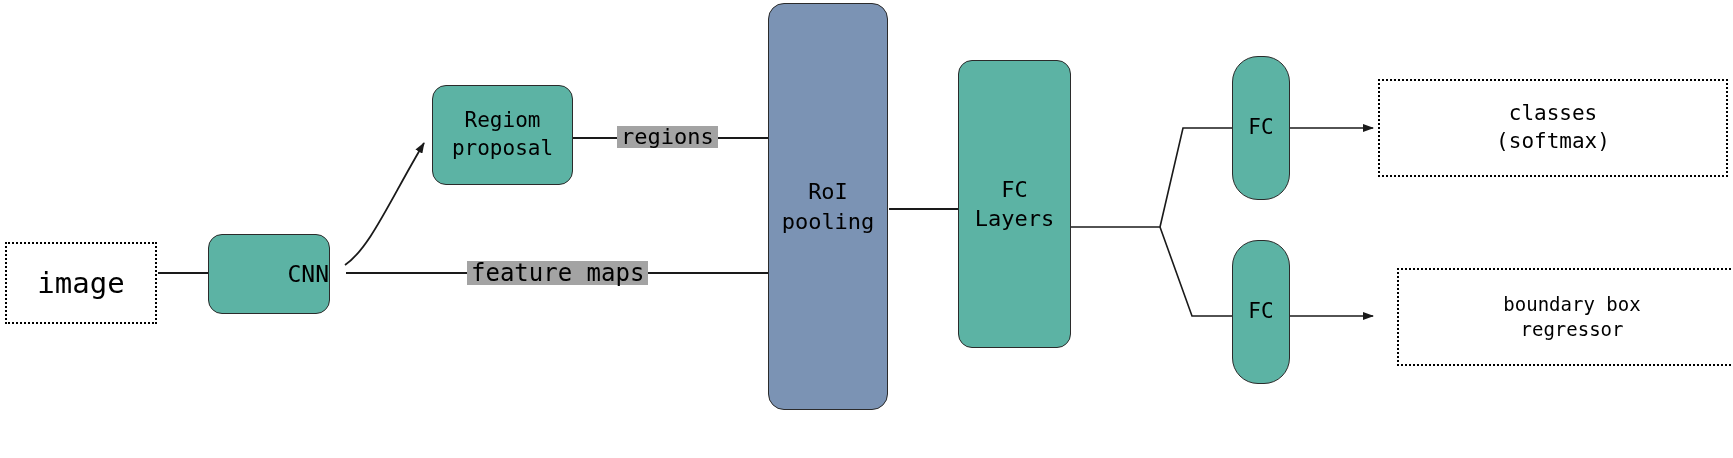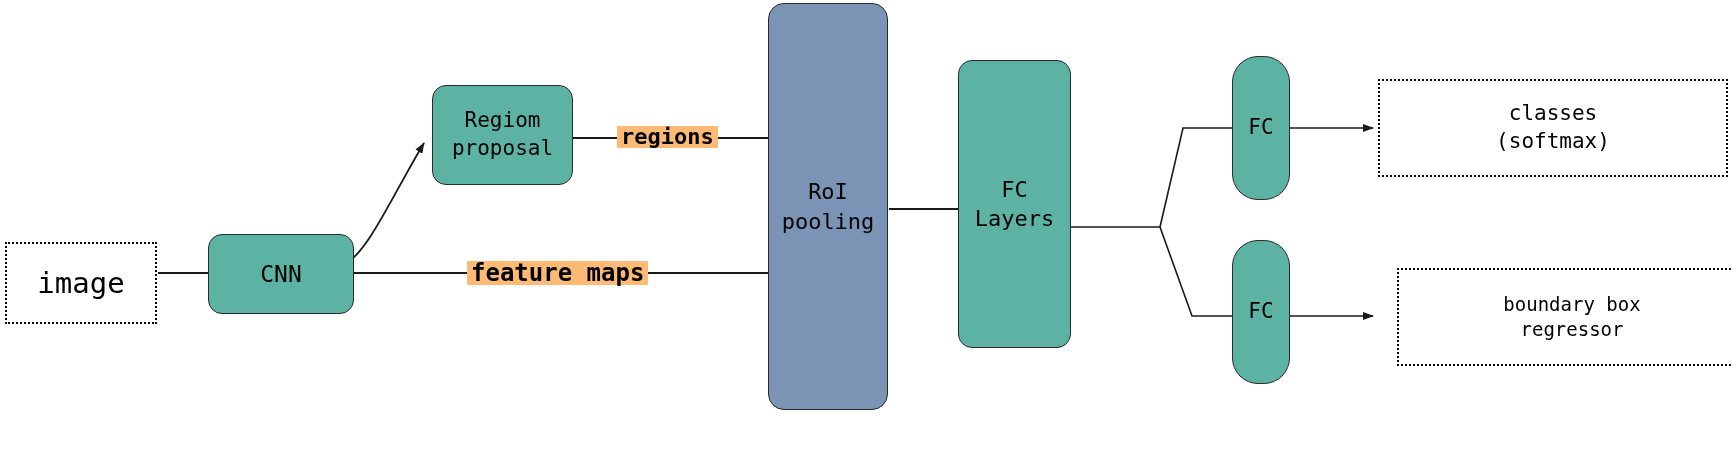--- a/index.html
+++ b/index.html
@@ -50,25 +50,24 @@
     background: #ffffff;
     border: 2px dotted #000000;
     border-radius: 0;
   }
   .node-pill {
     border-radius: 26px;
   }
   .edge-label {
     position: absolute;
     color: #000000;
-    background: #fdba74;
+    background: #a3a3a3;
     padding: 0 4px;
     white-space: nowrap;
     line-height: 1;
-    font-weight: bold;
   }
 </style>
 </head>
 <body>
 
 <div id="canvas">
 
   <svg id="edges" viewBox="0 0 1733 458" xmlns="http://www.w3.org/2000/svg">
     <defs>
       <marker id="arrow" markerWidth="11" markerHeight="8" refX="10" refY="4" orient="auto" markerUnits="userSpaceOnUse">
@@ -108,21 +107,21 @@
 
     <g>
       <line x1="1290" y1="316" x2="1373" y2="316" stroke="#1a1a1a" stroke-width="1.6" marker-end="url(#arrow)"></line>
     </g>
   </svg>
 
   <div class="node node-dotted" style="left:5px; top:242px; width:152px; height:82px; font-size:29px;">
     <span>image</span>
   </div>
 
-  <div class="node node-teal" style="left:208px; top:234px; width:146px; height:80px; font-size:23px;">
+  <div class="node node-teal" style="left:208px; top:234px; width:122px; height:80px; font-size:23px;justify-content:flex-end;">
     <span>CNN</span>
   </div>
 
   <div class="node node-teal" style="left:432px; top:85px; width:141px; height:100px; font-size:21px;">
     <span>Regiom
 proposal</span>
   </div>
 
   <div class="node node-blue" style="left:768px; top:3px; width:120px; height:407px; font-size:22px;">
     <span>RoI

